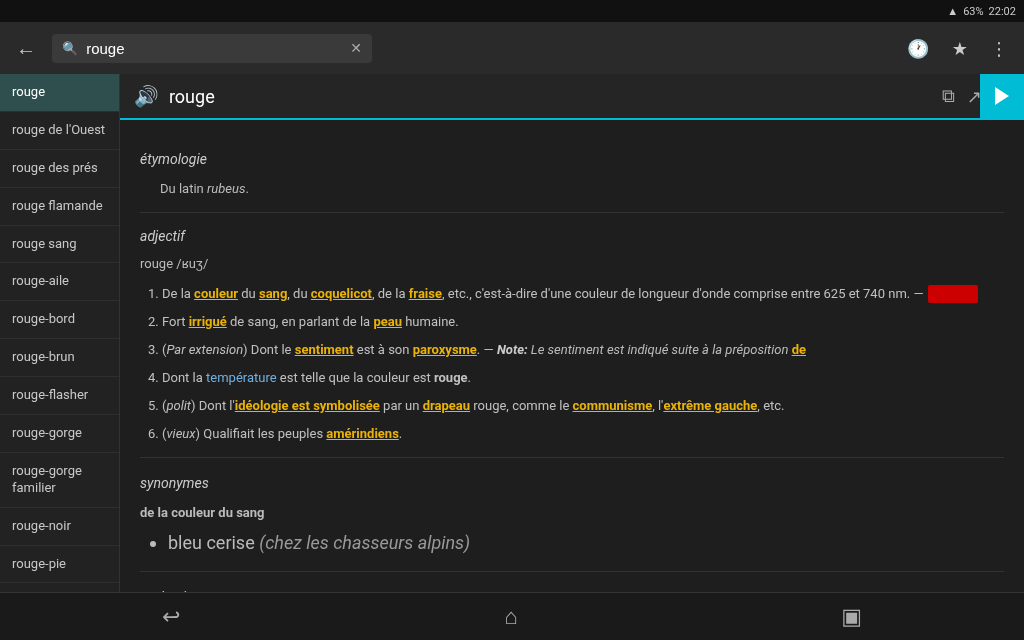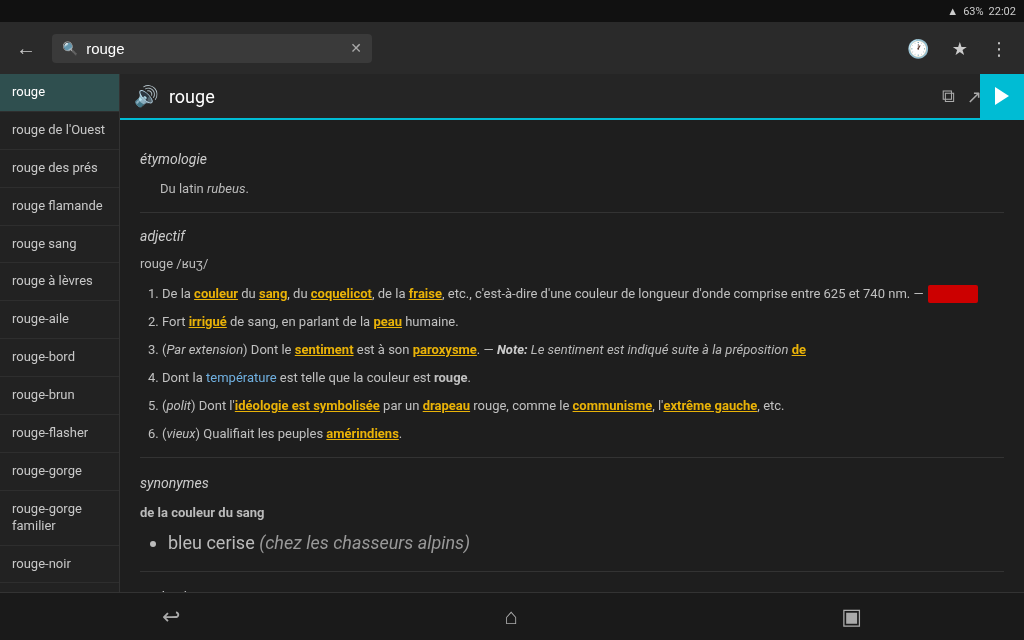--- a/index.html
+++ b/index.html
@@ -290,21 +290,20 @@
 </div>
 
 <div id="main">
 
   <div id="sidebar">
   <div class="sidebar-item">rouge</div>
       <div class="sidebar-item">rouge de l'Ouest</div>
       <div class="sidebar-item">rouge des prés</div>
       <div class="sidebar-item">rouge flamande</div>
       <div class="sidebar-item">rouge sang</div>
-      <div class="sidebar-item">rouge à lèvres</div>
       <div class="sidebar-item">rouge-aile</div>
       <div class="sidebar-item">rouge-bord</div>
       <div class="sidebar-item">rouge-brun</div>
       <div class="sidebar-item">rouge-flasher</div>
       <div class="sidebar-item">rouge-gorge</div>
       <div class="sidebar-item">rouge-gorge familier</div>
       <div class="sidebar-item">rouge-noir</div>
       <div class="sidebar-item">rouge-pie</div>
     </div>
 

